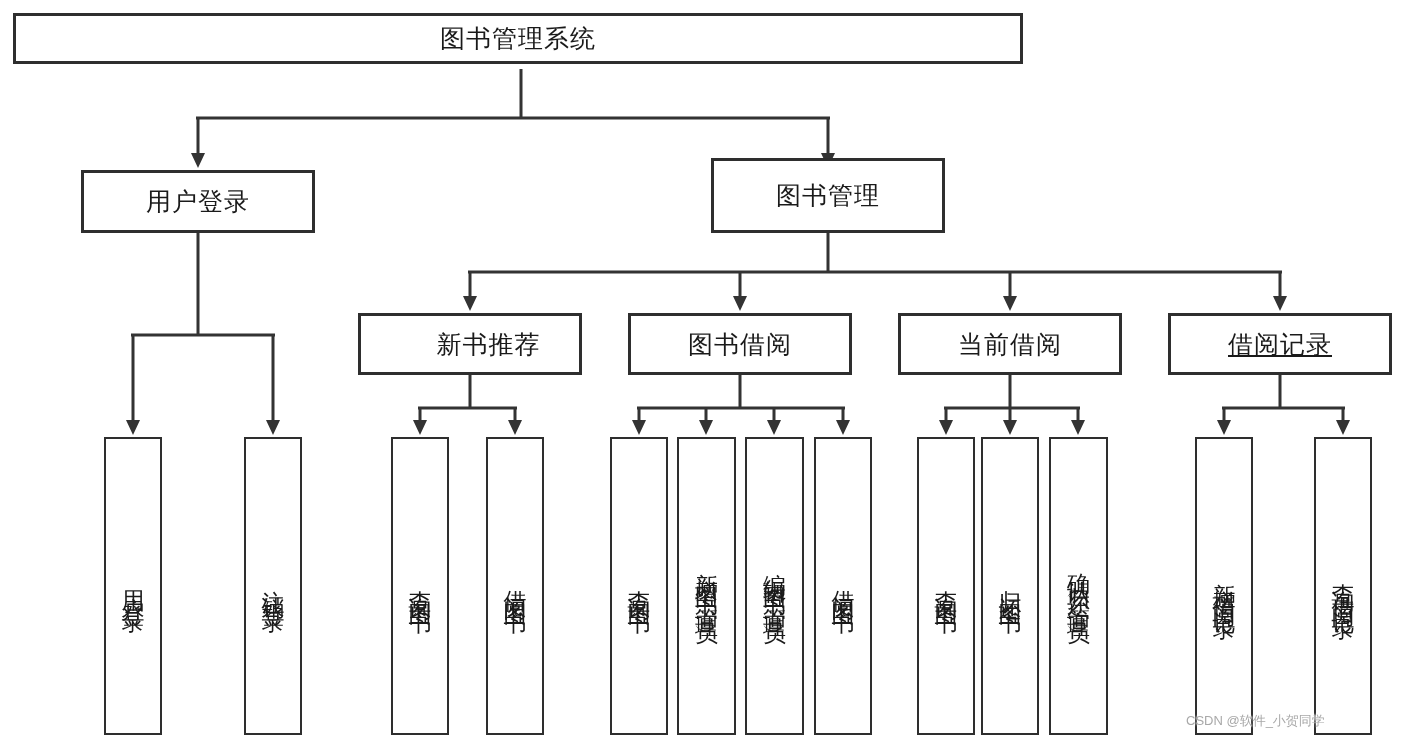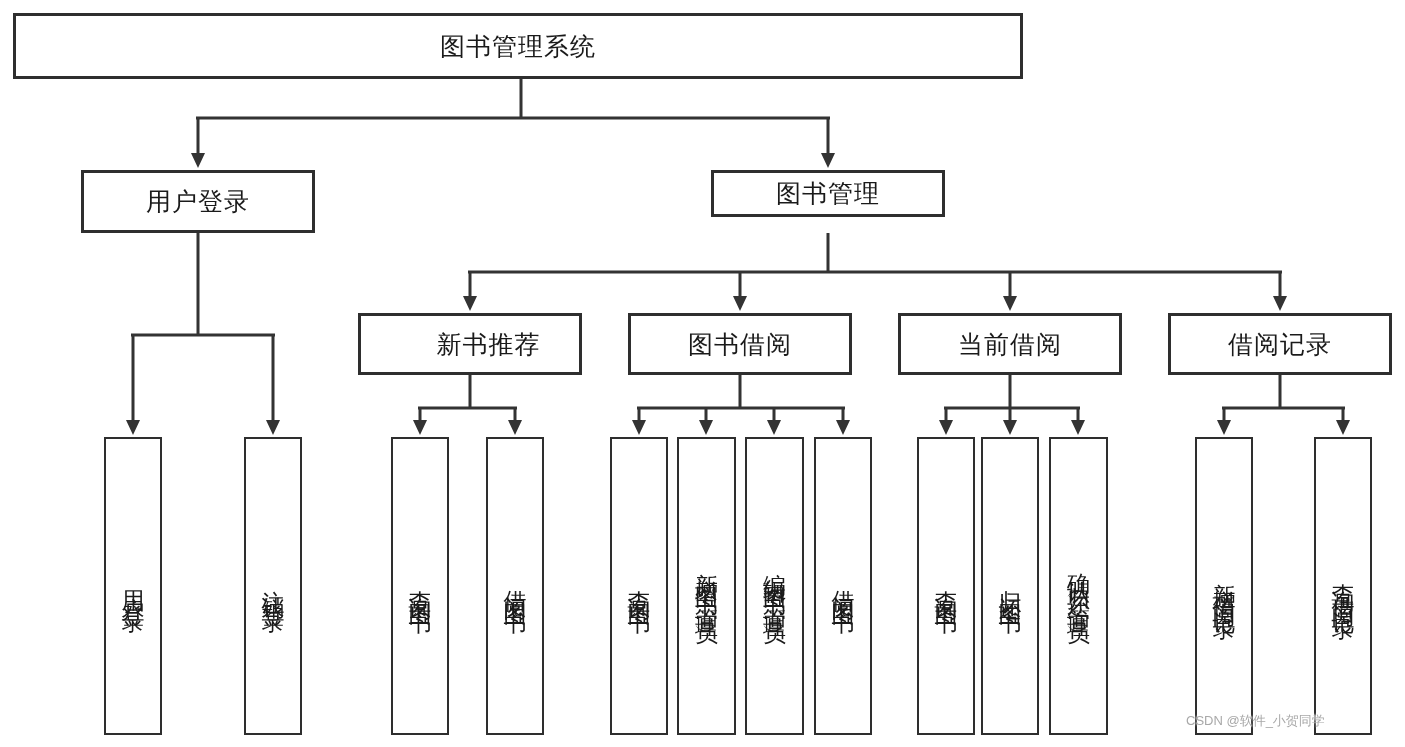--- a/index.html
+++ b/index.html
@@ -65,41 +65,41 @@
       <use href="#ah" x="774" y="435"></use>
         <use href="#ah" x="843" y="435"></use>
       <use href="#ah" x="946" y="435"></use>
         <use href="#ah" x="1010" y="435"></use>
       <use href="#ah" x="1078" y="435"></use>
       <use href="#ah" x="1224" y="435"></use>
         <use href="#ah" x="1343" y="435"></use>
     </g>
   </svg>
 
-  <div class="box" style="left:13px;top:13px;width:1010px;height:66px;">
+  <div class="box" style="left:13px;top:13px;width:1010px;height:51px;">
     <span>图书管理系统</span>
   </div>
 
   <div class="box" style="left:81px;top:170px;width:234px;height:63px;">
     <span>用户登录</span>
   </div>
-  <div class="box" style="left:711px;top:170px;width:234px;height:47px;justify-content:center;">
+  <div class="box" style="left:711px;top:158px;width:234px;height:75px;justify-content:center;">
     <span>图书管理</span>
   </div>
 
   <div class="box" style="left:358px;top:313px;width:224px;height:62px;padding-left:37px;">
     <span>新书推荐</span>
   </div>
   <div class="box" style="left:898px;top:313px;width:224px;height:62px;">
     <span>当前借阅</span>
   </div>
   <div class="box" style="left:628px;top:313px;width:224px;height:62px;">
     <span>图书借阅</span>
   </div>
-  <div class="box" style="left:1168px;top:313px;width:224px;height:62px;">
+  <div class="box" style="left:1168px;top:313px;width:224px;height:62px;text-decoration:underline;">
     <span>借阅记录</span>
   </div>
 
   <div class="box leaf" style="left:104px;top:437px;width:58px;height:298px;">
     <span class="vtext">用户登录</span>
   </div>
   <div class="box leaf" style="left:244px;top:437px;width:58px;height:298px;">
     <span class="vtext">注销登录</span>
   </div>
 

